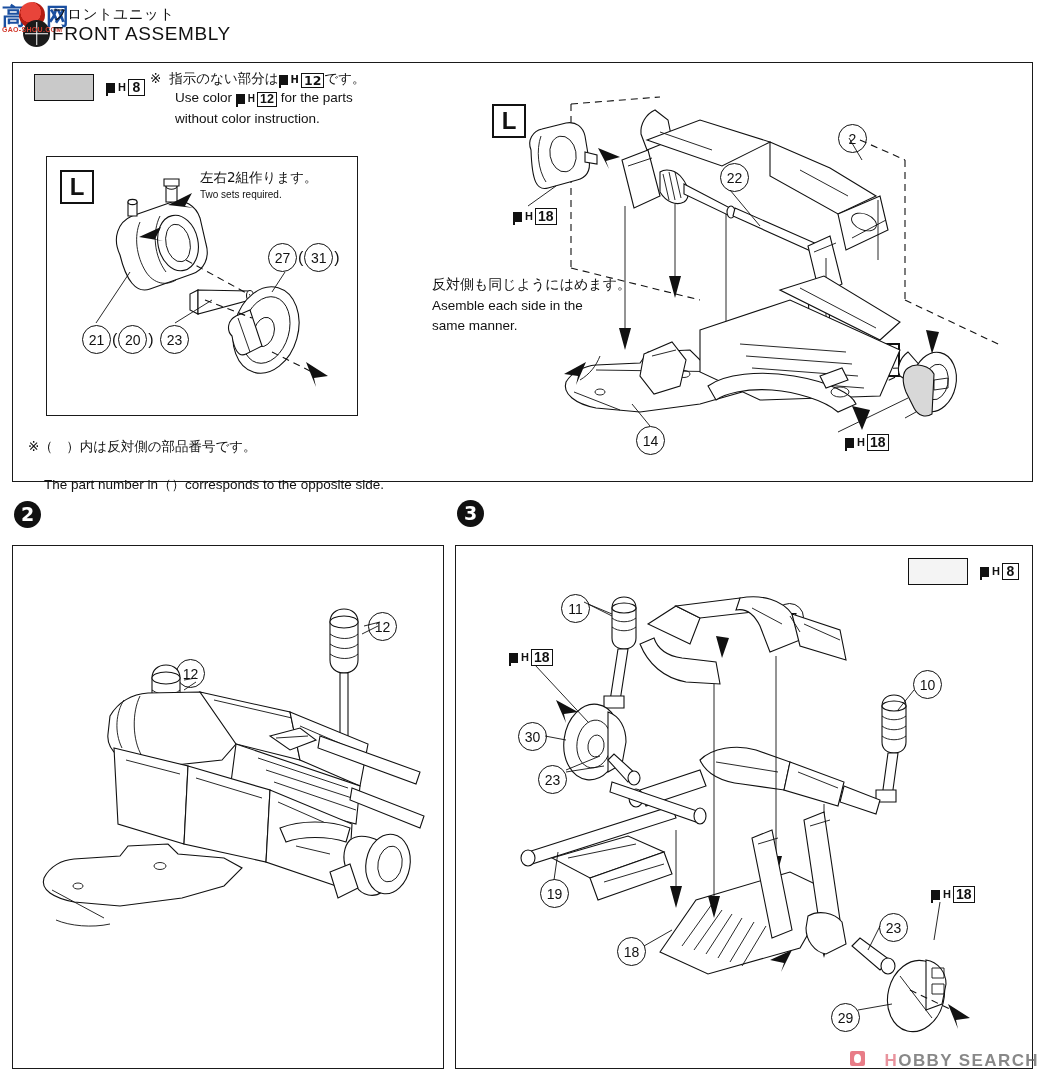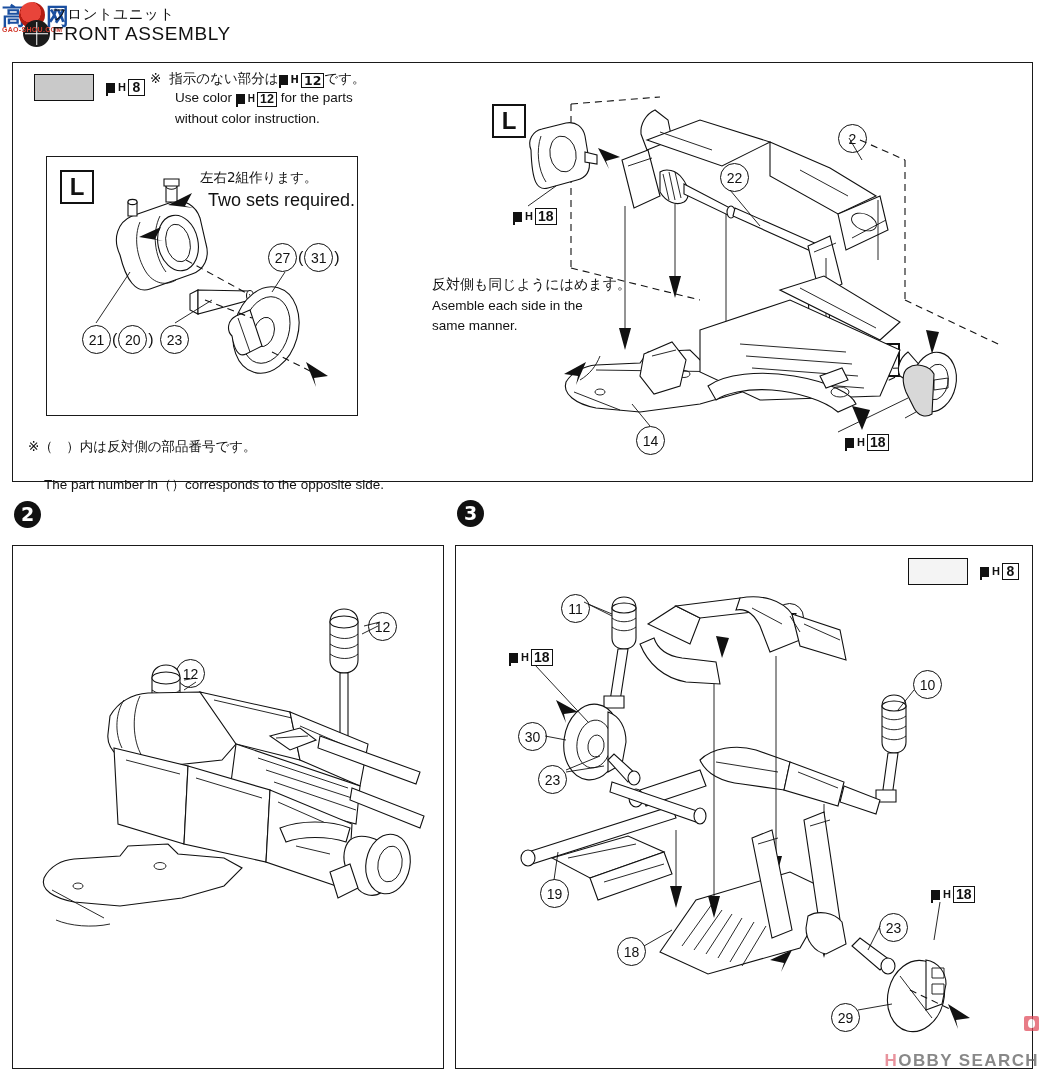--- a/index.html
+++ b/index.html
@@ -98,23 +98,22 @@
   }
   .wm-top .globe2::after{
     content:"";position:absolute;top:50%;left:2px;height:1.5px;width:23px;
     background:#fff;transform:translateY(-50%);
   }
   .wm-top .url{
     position:absolute;left:0px;top:24px;font-size:7px;font-weight:bold;color:#d23b2e;
     letter-spacing:.3px;font-family:"Liberation Sans",sans-serif;
   }
   .wm-bot{
-    position:absolute;right:4px;bottom:12px;display:flex;align-items:flex-end;gap:20px;
+    position:absolute;right:4px;bottom:12px;display:flex;align-items:flex-start;gap:20px;
     opacity:.72;
-    flex-direction:column;
   }
   .wm-bot .mark{
     width:15px;height:15px;background:#e04a5a;border-radius:2px;position:relative;
   }
   .wm-bot .mark::after{
     content:"";position:absolute;left:4px;top:3px;width:7px;height:9px;background:#fff;
     border-radius:50% 50% 45% 45%;
   }
   .wm-bot .txt{
     font-size:17px;font-weight:bold;letter-spacing:1.4px;color:#5b5b5b;
@@ -172,21 +171,21 @@
           <span class="num">12</span>
         </span>
       <span>for the parts</span>
     </div>
     <div style="padding-left:25px;">without color instruction.</div>
   </div>
 
   <div class="inset" style="left:46px;top:156px;width:310px;height:258px;"></div>
   <div class="side-badge" style="left:60px;top:170px;">L</div>
   <div class="note note-jp" style="left:200px;top:168px;font-size:13.5px;">左右2組作ります。</div>
-  <div class="note" style="left:208px;top:188px;font-size:18px;">Two sets required.</div>
+  <div class="note" style="left:200px;top:188px;font-size:10px;">Two sets required.</div>
 
   <div class="pnum-group" style="left:82px;top:325px;">
     <span class="circle">21</span>
     <span class="paren">(</span>
     <span class="circle">20</span>
     <span class="paren">)</span>
   </div>
   <div class="cnum" style="left:160px;top:325px;">23</div>
   <div class="pnum-group" style="left:268px;top:243px;">
     <span class="circle">27</span>

